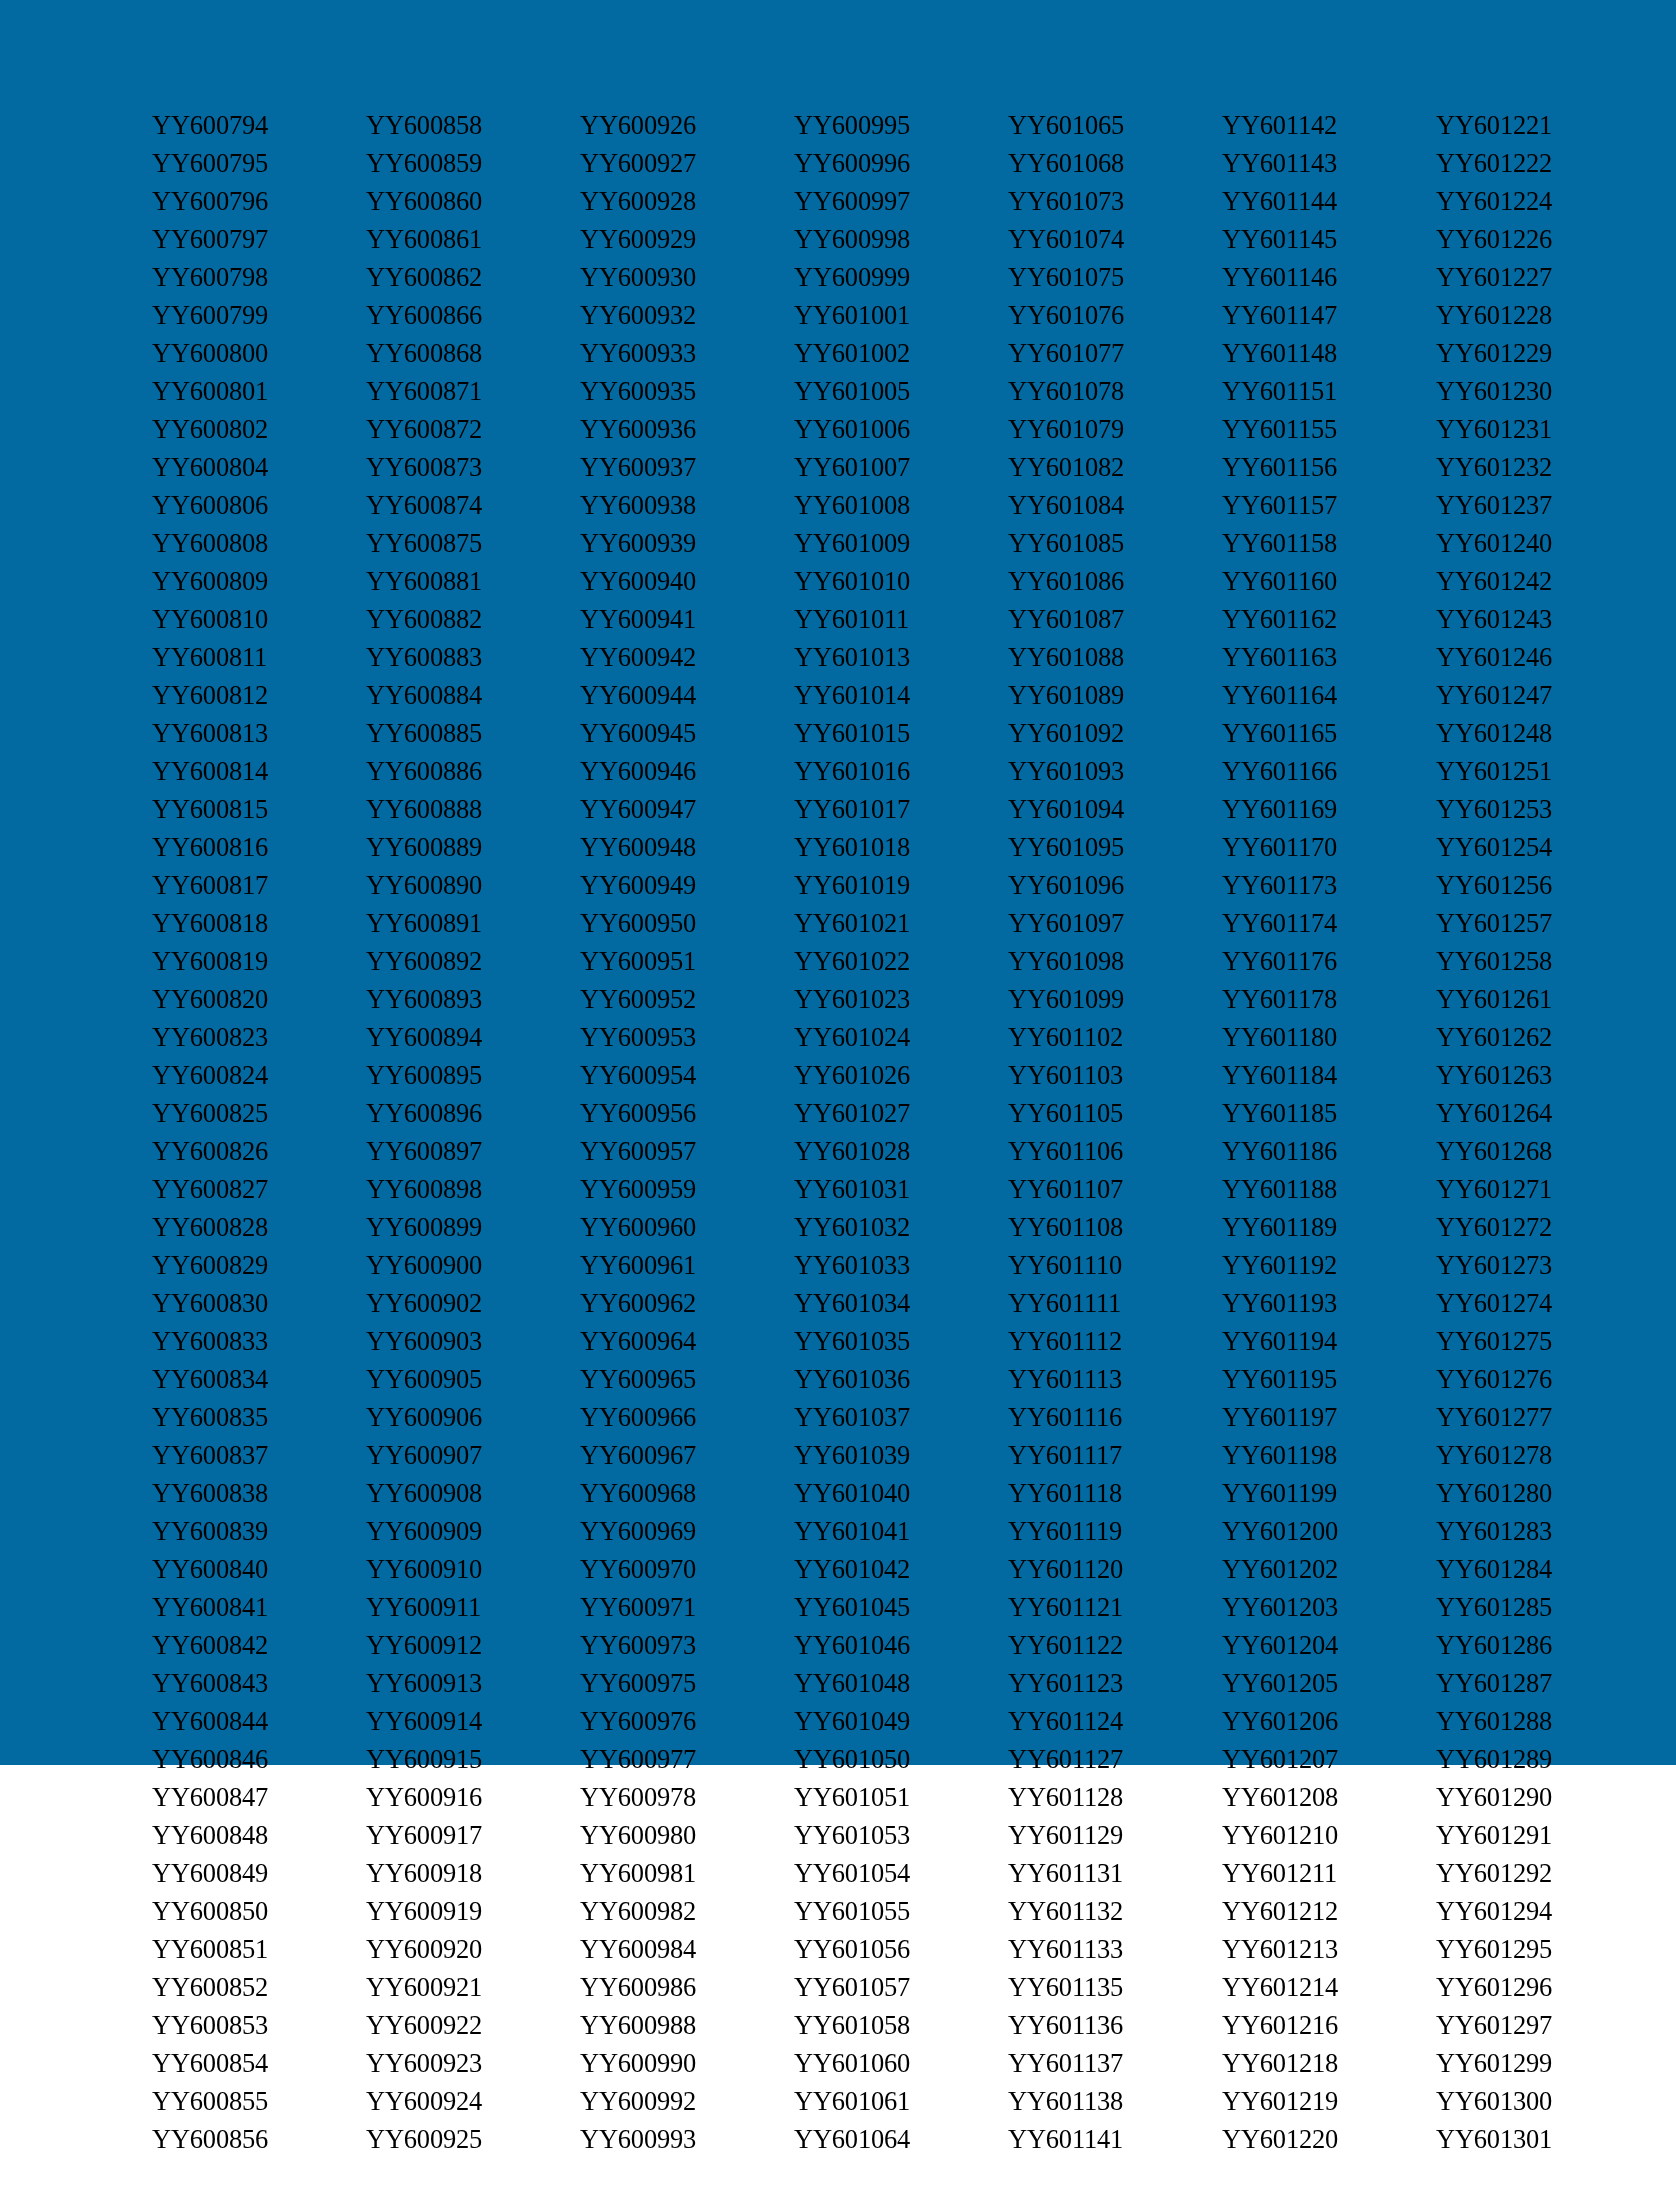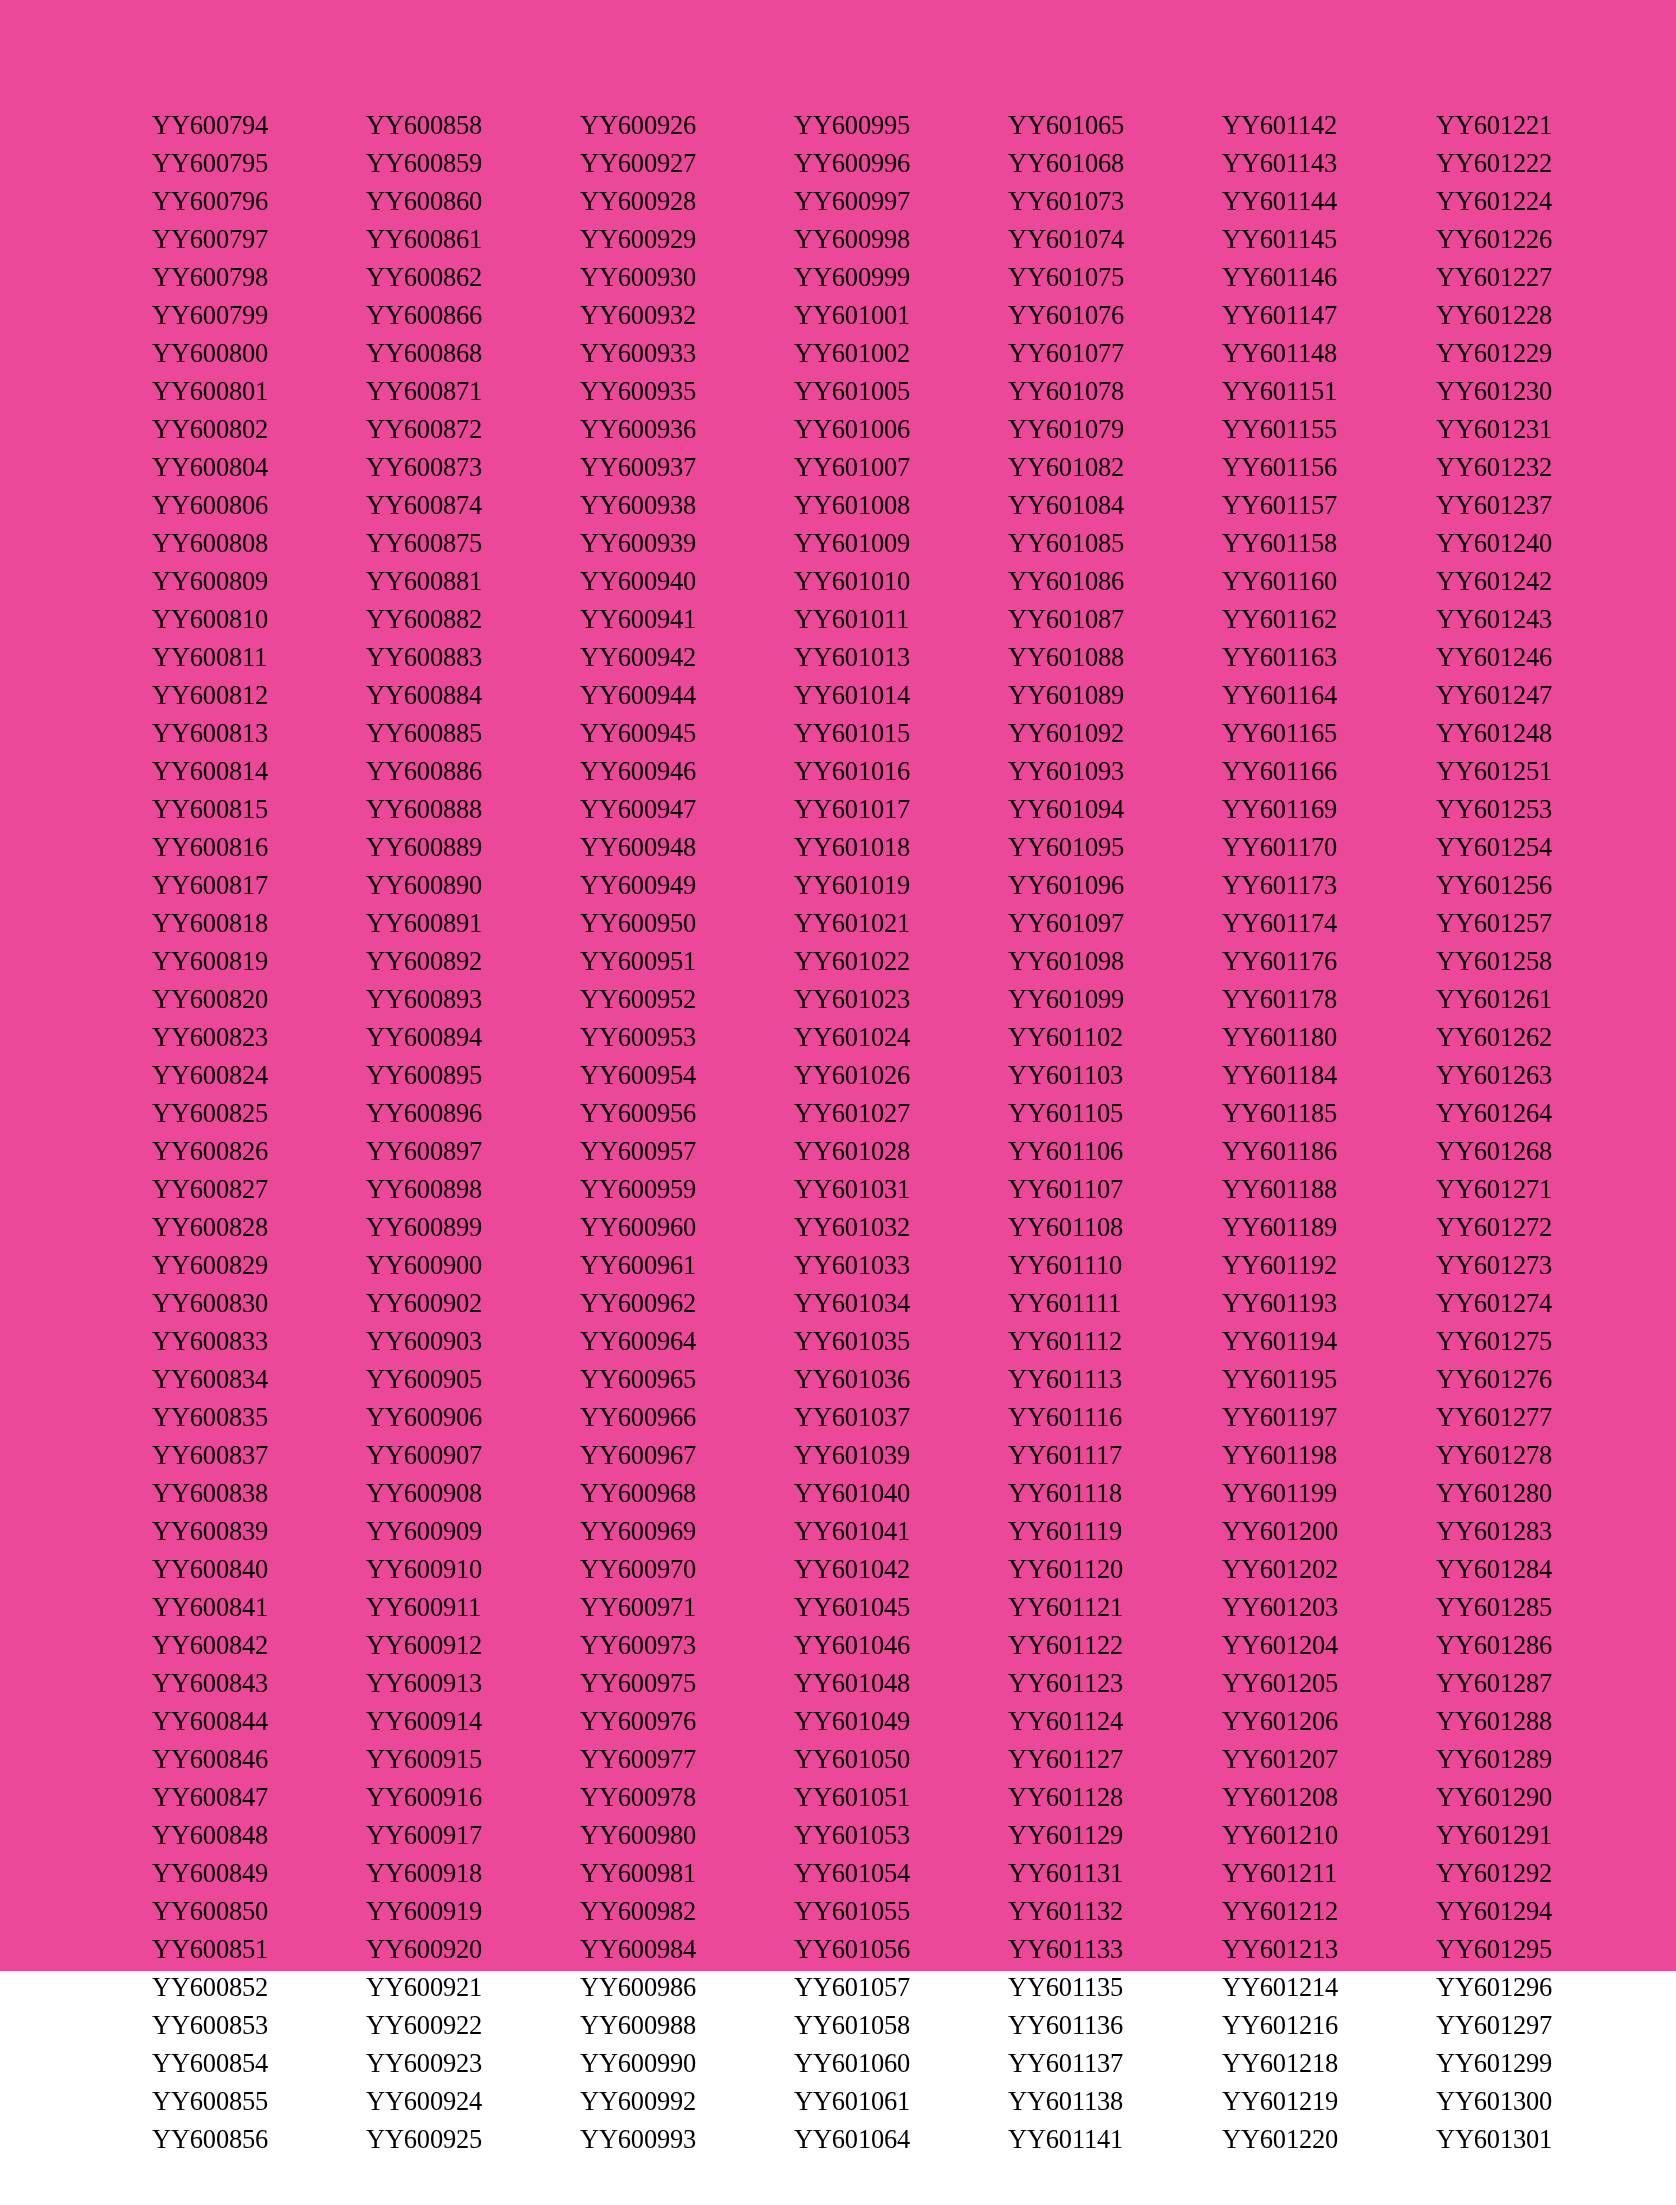--- a/index.html
+++ b/index.html
@@ -7,22 +7,22 @@
     width: 1677px;
     height: 2205px;
     position: relative;
     overflow: hidden;
     font-family: "Liberation Serif", "DejaVu Serif", serif;
     color: #000000;
   }
   .page {
     position: absolute;
     left: 0; top: 0;
-    width: 1677px; height: 1971px;
-    background: #ec4899;
+    width: 1677px; height: 1765px;
+    background: #0369a1;
   }
   .grid {
     position: absolute;
     left: 152px;
     top: 106px;
     display: flex;
     flex-direction: row;
   }
   .col {
     width: 214px;

